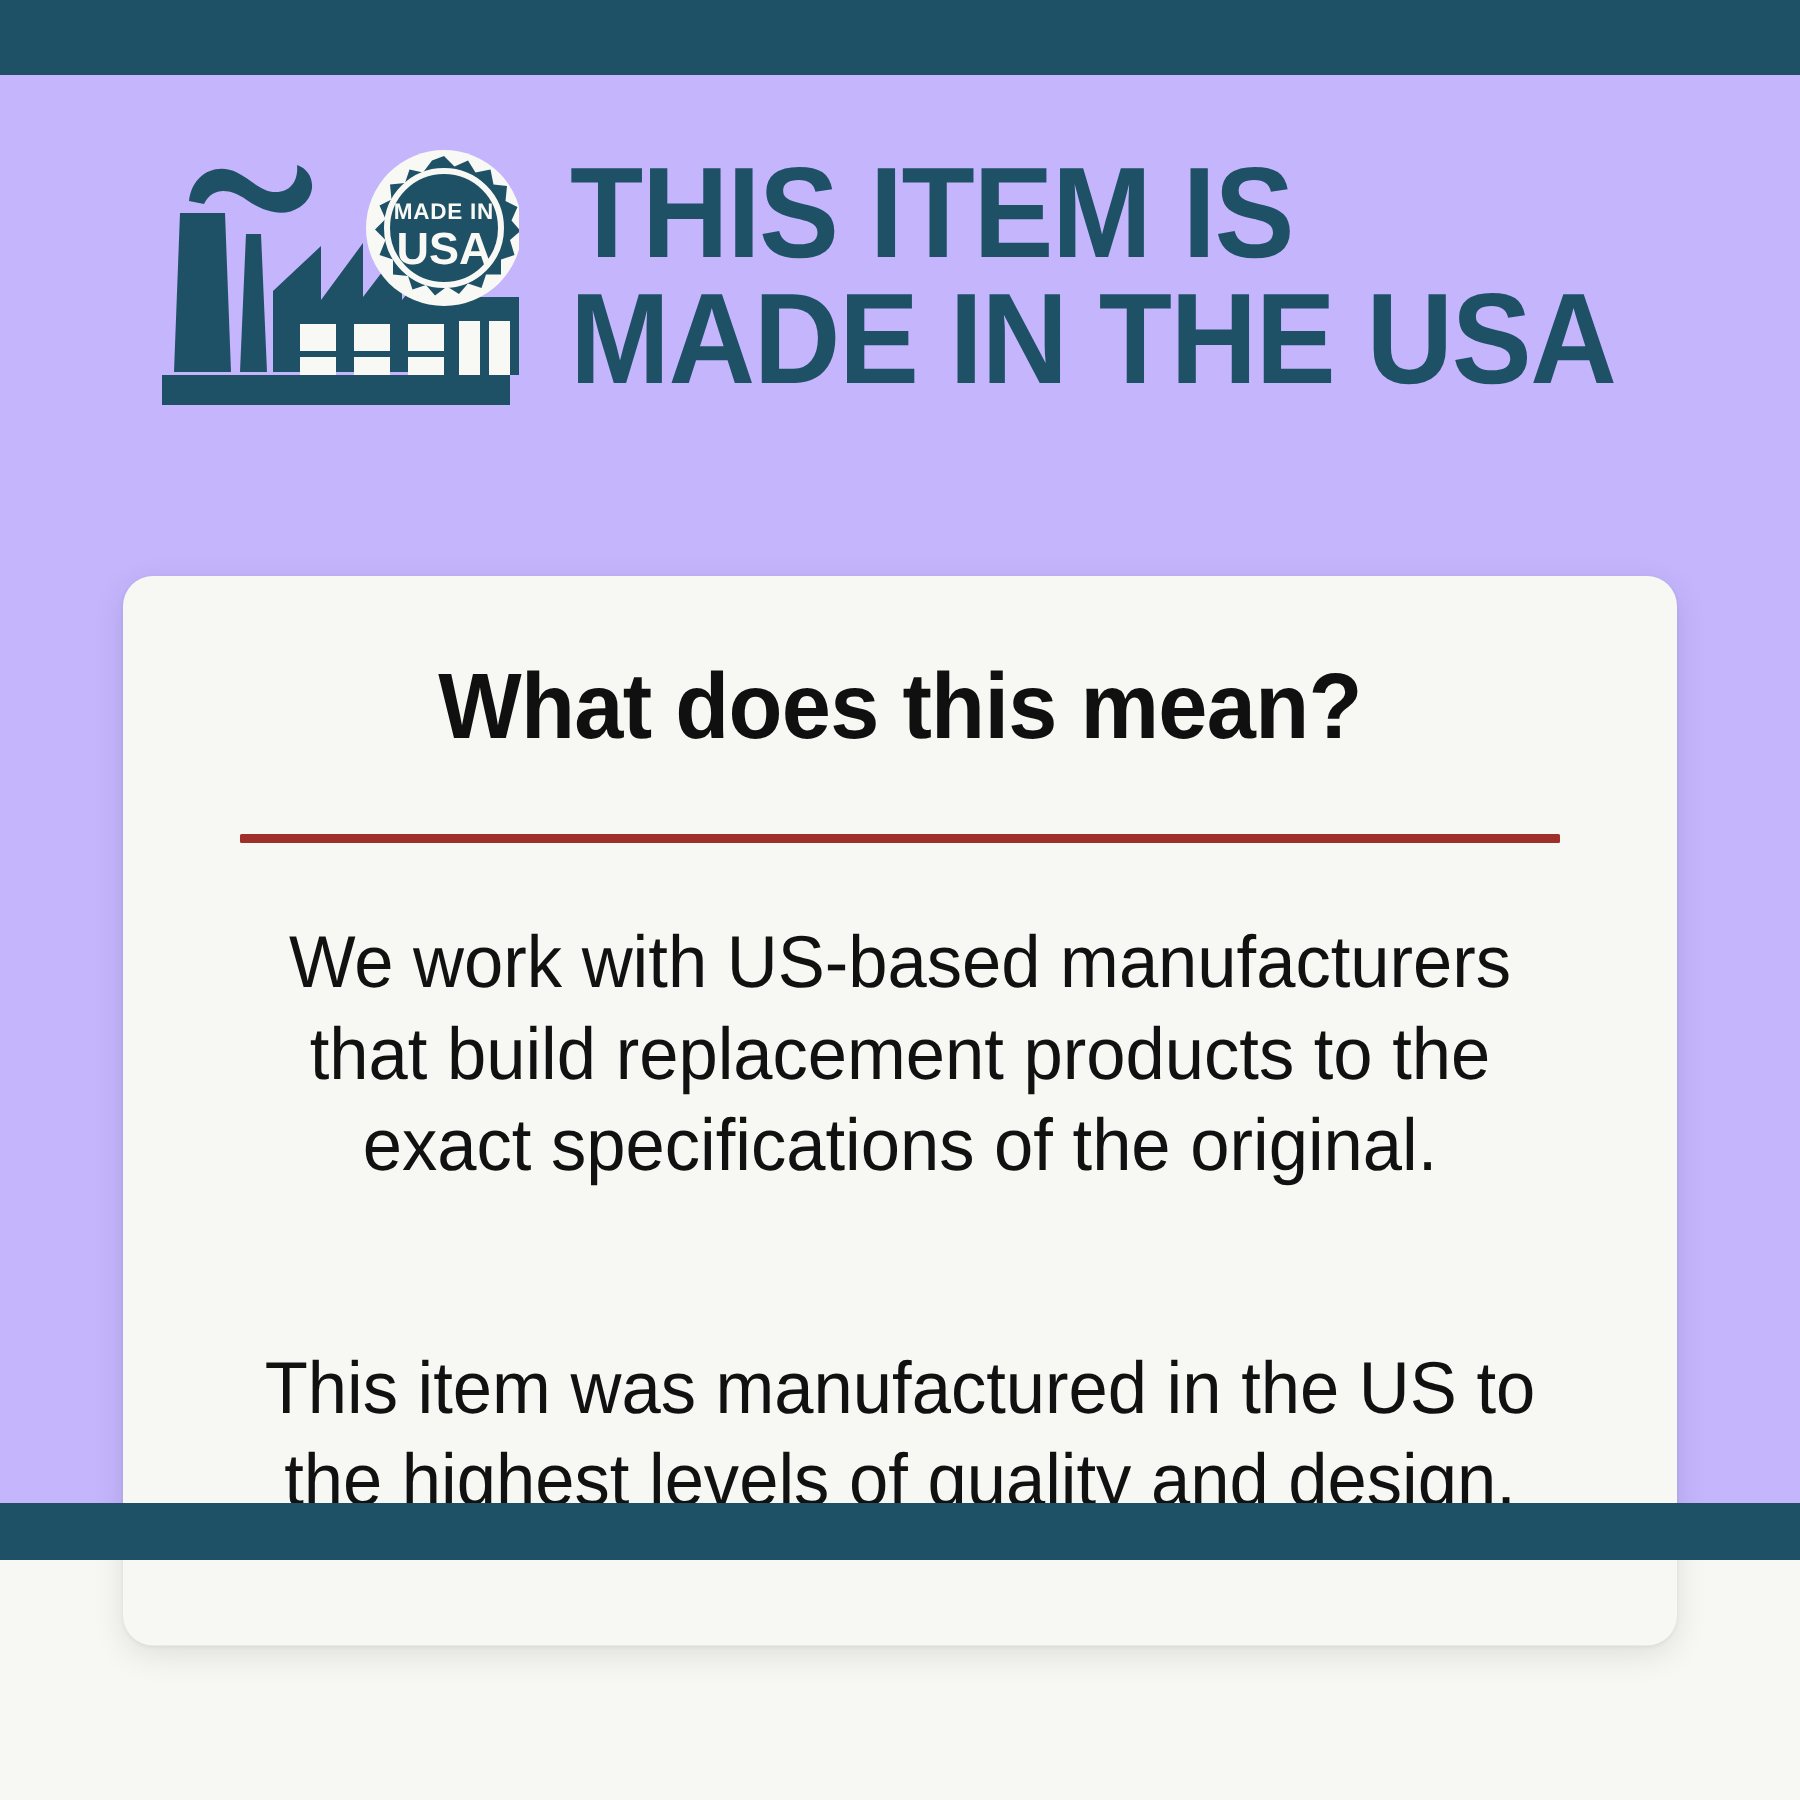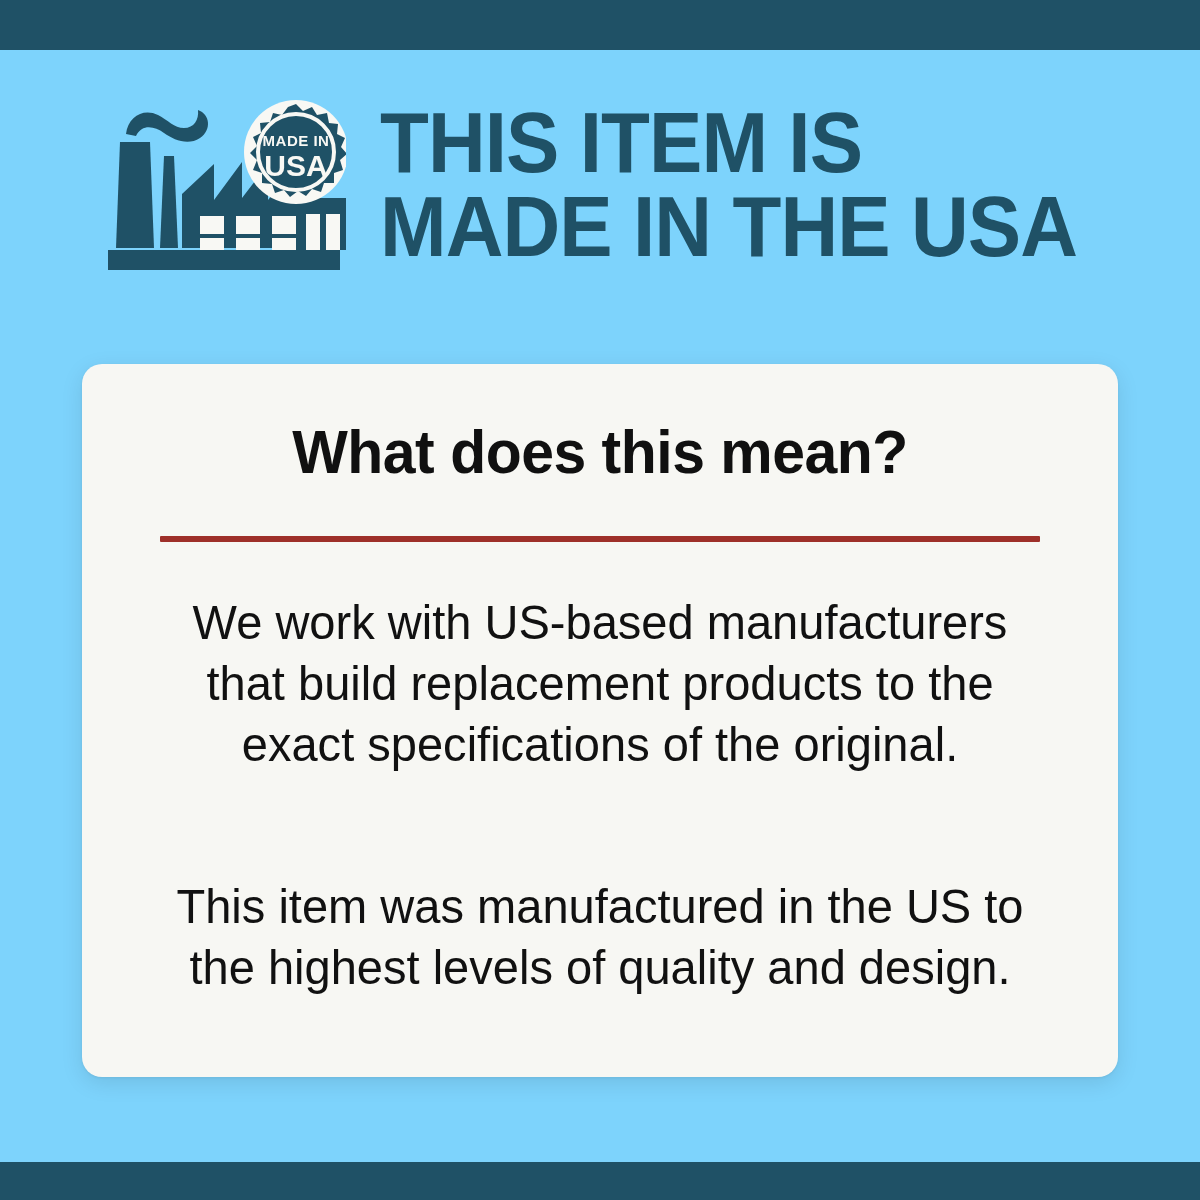--- a/index.html
+++ b/index.html
@@ -12,22 +12,22 @@
     height: 1200px;
     overflow: hidden;
     background: #f7f7f3;
     font-family: "Liberation Sans", sans-serif;
     -webkit-font-smoothing: antialiased;
   }
 
   #page {
     position: relative;
     width: 1200px;
-    height: 1200px;
-    background: #7dd3fc;
+    height: 1040px;
+    background: #c4b5fd;
   }
 
   
   .brand-bar {
     position: absolute;
     left: 0;
     width: 1200px;
     background: #1f5166;
   }
   .brand-bar.top    { top: 0;     height: 50px; }
@@ -68,21 +68,21 @@
     transform: scaleX(0.93);
     transform-origin: left center;
     white-space: nowrap;
   }
   #header-title .tline { display: block; }
 
   
   #info-card {
     position: absolute;
     left: 82px;
-    top: 364px;
+    top: 384px;
     width: 1036px;
     height: 713px;
     background: #f7f7f3;
     border-radius: 20px;
     box-shadow: 0 6px 22px rgba(0,0,0,0.10),
                 0 1px 3px rgba(0,0,0,0.06);
   }
 
   #card-heading {
     position: absolute;

